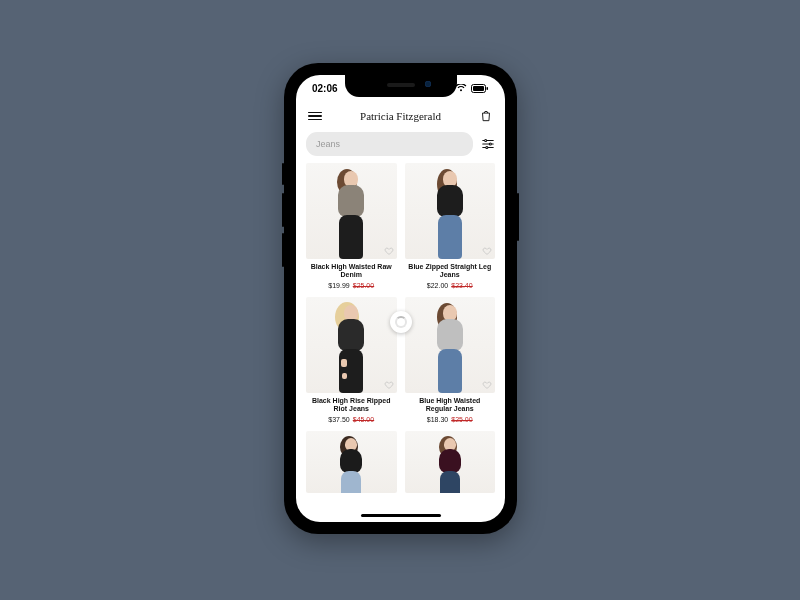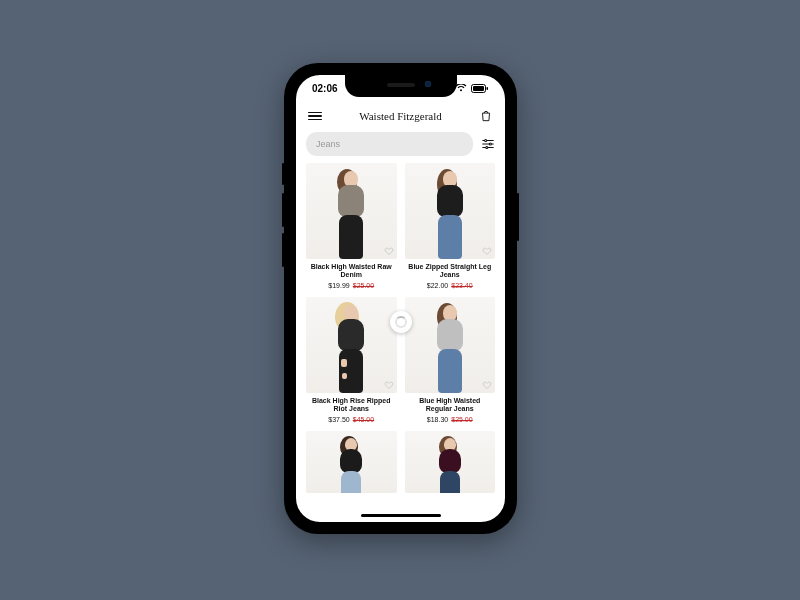--- a/index.html
+++ b/index.html
@@ -79,21 +79,21 @@
           </svg>
       </div>
     </div>
 
     <div class="header">
       <div class="ham">
           <span></span>
           <span></span>
           <span></span>
         </div>
-      <div class="brand">Waisted Fitzgerald</div>
+      <div class="brand">Patricia Fitzgerald</div>
       <svg class="bag" viewBox="0 0 24 24">
           <path d="M6 7h12l-1 13H7L6 7zm3 0a3 3 0 016 0" fill="none" stroke="#111" stroke-width="1.6"></path>
         </svg>
     </div>
 
     <div class="searchrow">
       <div class="search">
         <span>Jeans</span>
       </div>
       <div class="filter">

